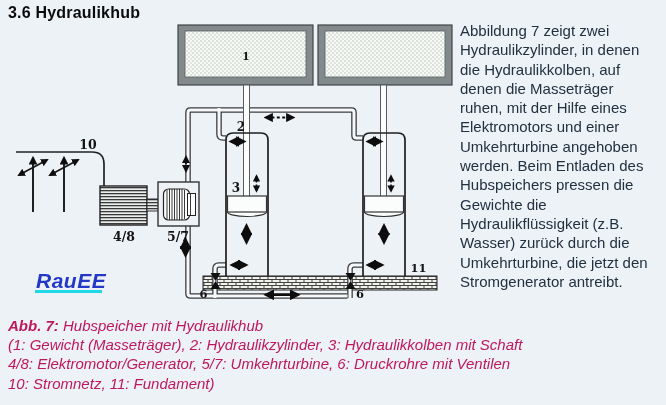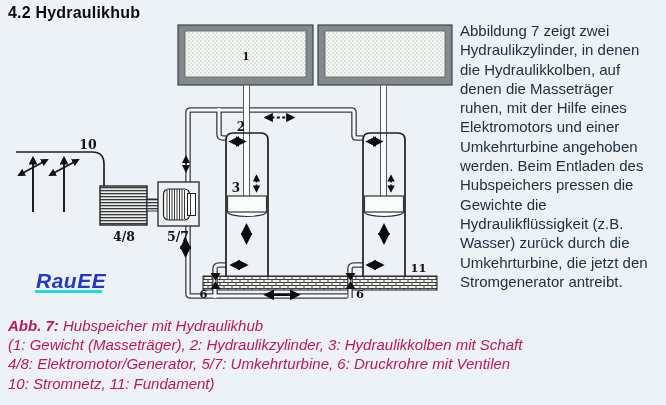--- a/index.html
+++ b/index.html
@@ -31,21 +31,21 @@
   .logo-text{
     font-family:"Liberation Sans",sans-serif;
     font-weight:bold;font-style:italic;letter-spacing:.5px;
   }
 </style>
 </head>
 <body>
 
 <div id="page">
 
-  <div id="heading">4.2 Hydraulikhub</div>
+  <div id="heading">3.6 Hydraulikhub</div>
 
   <svg id="diagram-svg" width="666" height="405" viewBox="0 0 666 405" xmlns="http://www.w3.org/2000/svg">
     <defs>
       <pattern id="stipple" width="4" height="4" patternUnits="userSpaceOnUse">
         <rect width="4" height="4" fill="#f6f9f5"></rect>
         <circle cx="1" cy="1" r="0.7" fill="#a8b4ac"></circle>
         <circle cx="3" cy="3" r="0.7" fill="#b9c3bb"></circle>
       </pattern>
       <pattern id="bricks" width="8" height="6" patternUnits="userSpaceOnUse">
         <rect width="8" height="6" fill="#f2f3ee"></rect>

